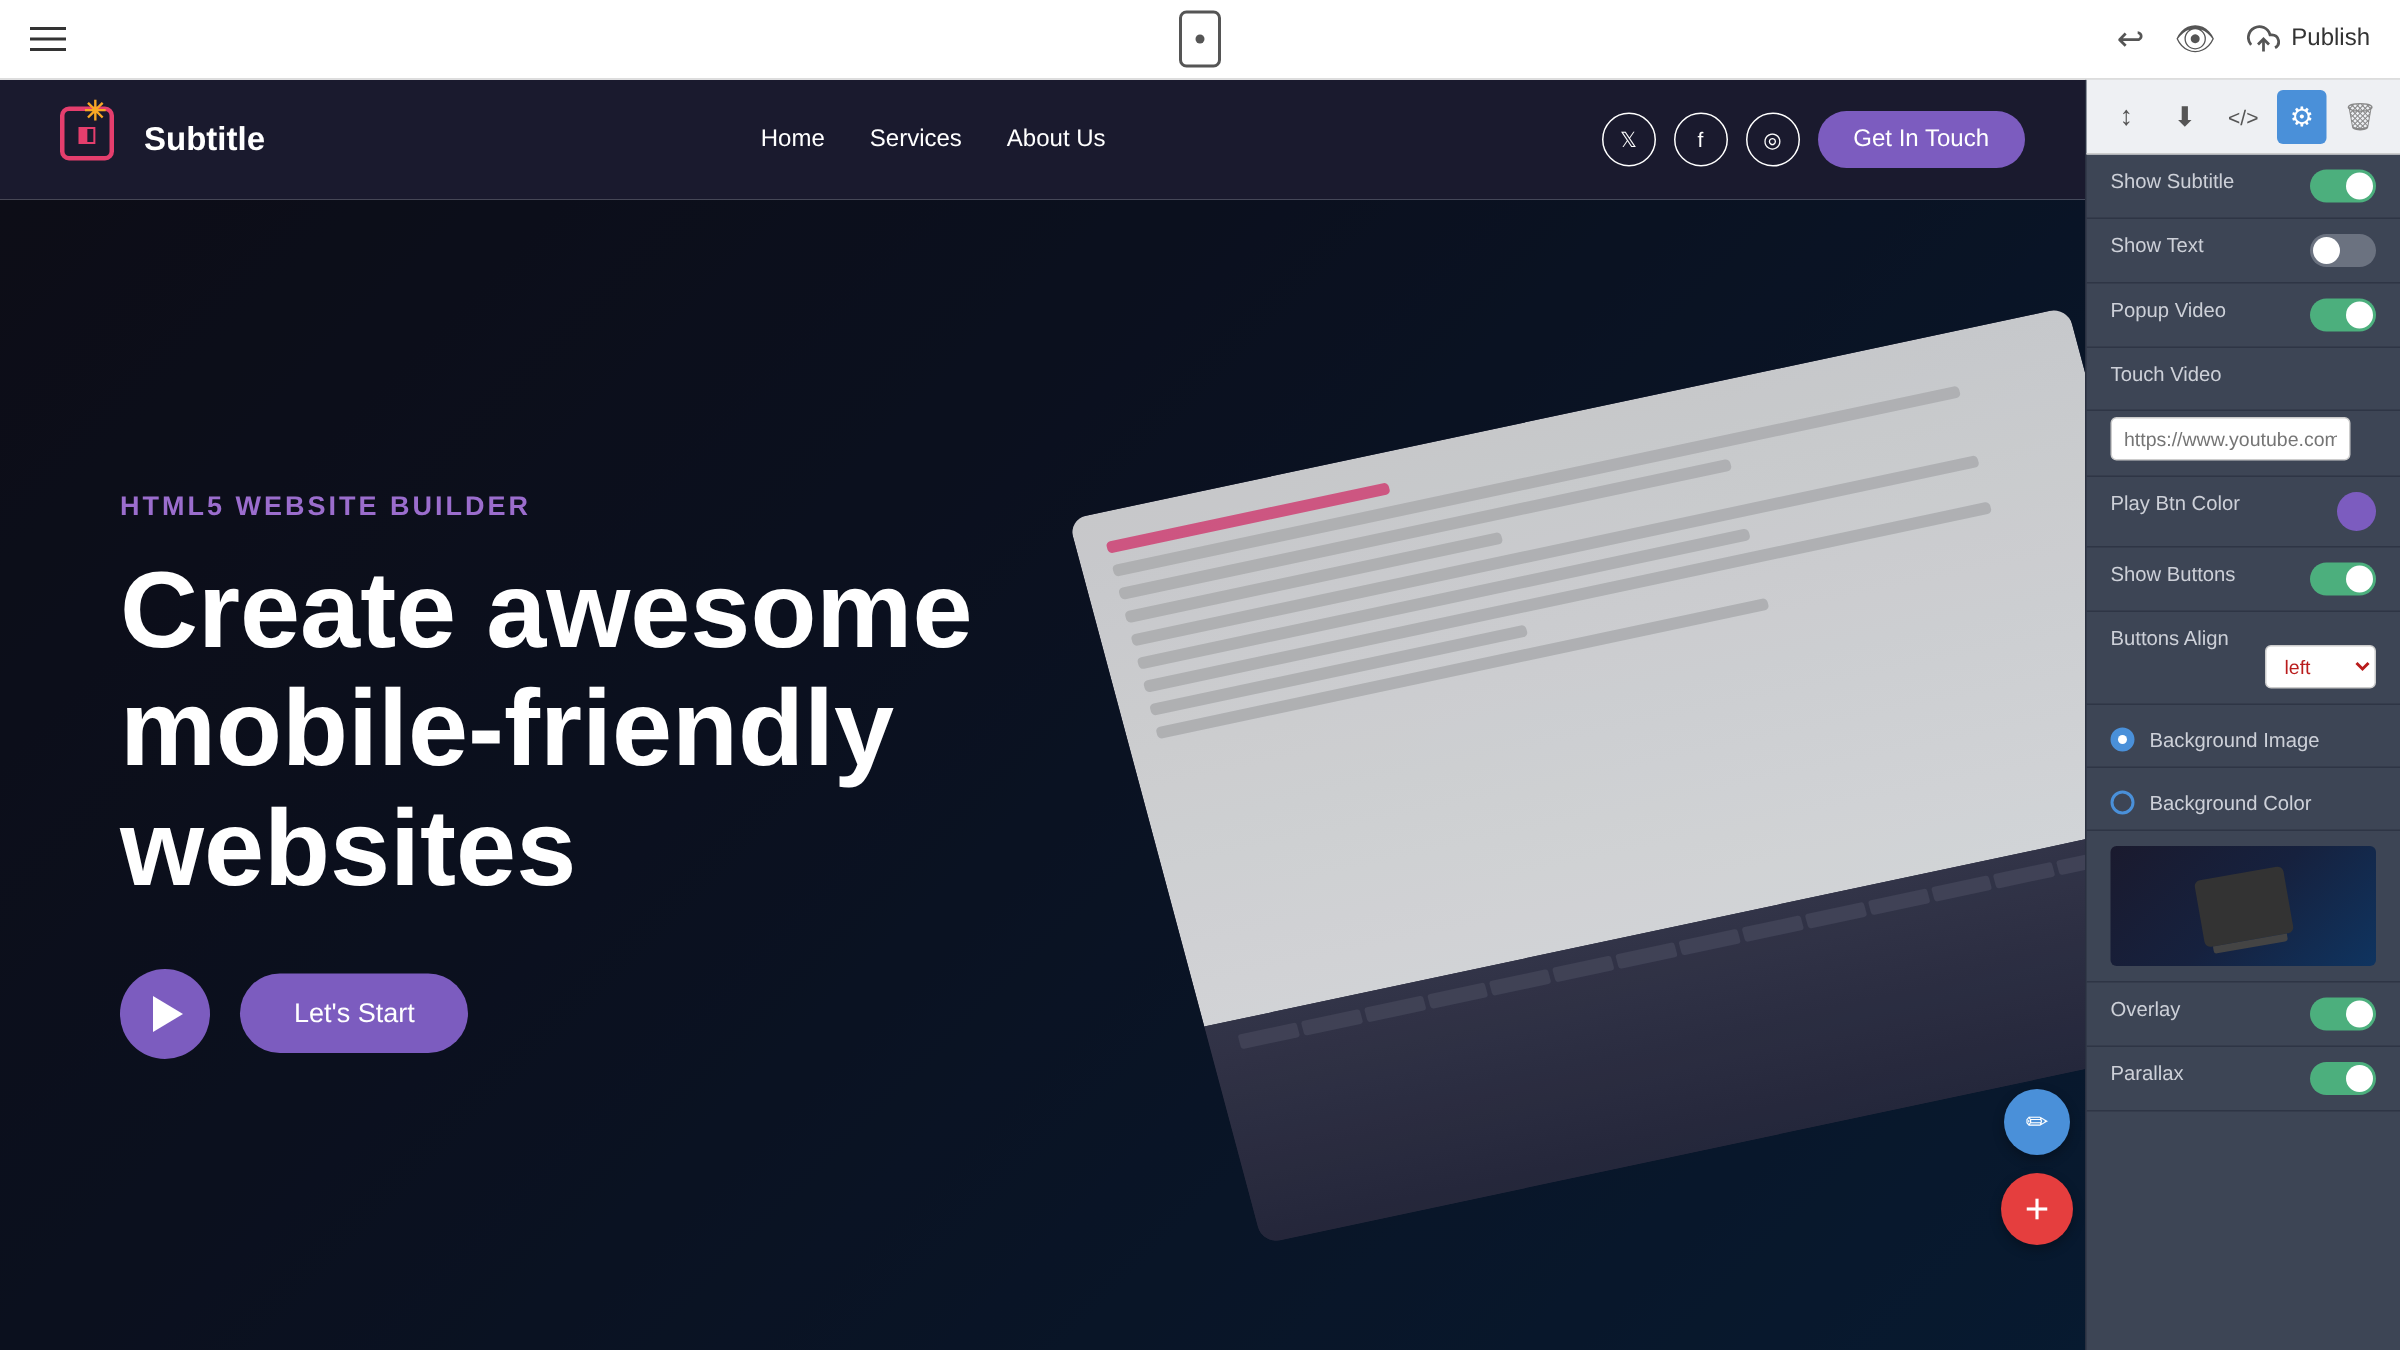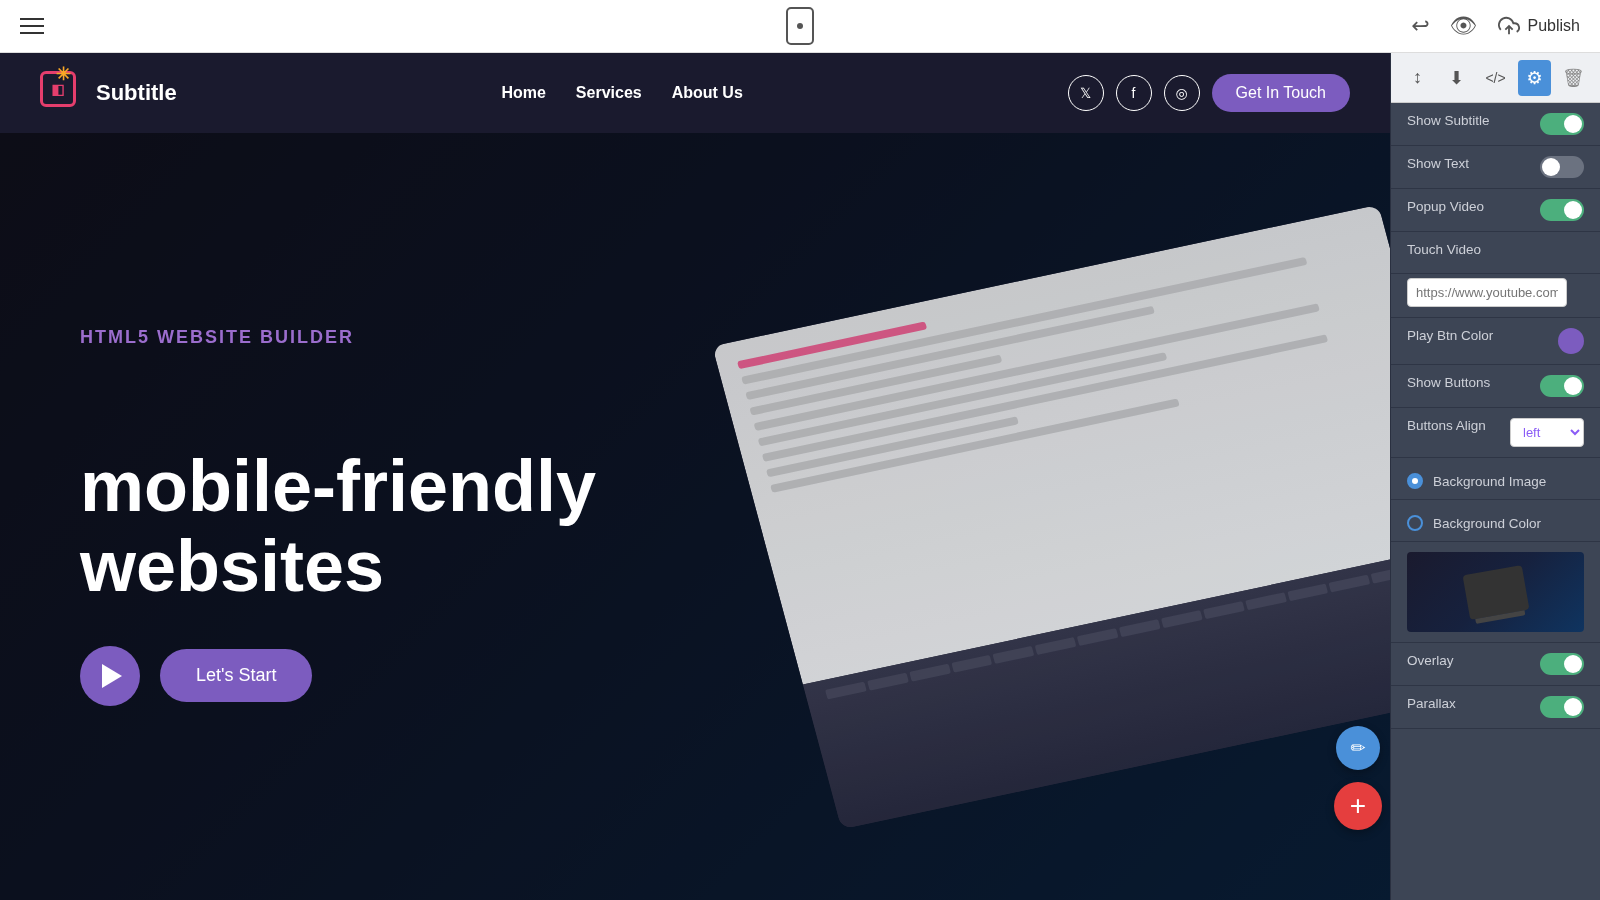--- a/index.html
+++ b/index.html
@@ -57,21 +57,21 @@
     .site-logo { display: flex; align-items: center; gap: 12px; color: #fff; font-size: 22px; font-weight: 600; }
     .logo-icon { width: 44px; height: 44px; position: relative; }
     .logo-icon-inner {
       width: 36px; height: 36px;
       border: 3px solid #e53e6d;
       border-radius: 6px;
       display: flex; align-items: center; justify-content: center;
       position: relative;
     }
     .logo-sun { position: absolute; top: -8px; left: 16px; color: #f9a825; font-size: 18px; }
-    .site-nav { display: flex; align-items: center; gap: 30px; font-weight: bold; }
+    .site-nav { display: flex; align-items: center; gap: 30px; }
     .site-nav a { color: #fff; text-decoration: none; font-size: 16px; }
     .site-nav-actions { display: flex; align-items: center; gap: 12px; }
     .social-icon { width: 36px; height: 36px; border: 1.5px solid #fff; border-radius: 50%; display: flex; align-items: center; justify-content: center; color: #fff; font-size: 14px; cursor: pointer; }
     .get-in-touch-btn {
       background: #7c5cbf;
       color: #fff;
       padding: 10px 24px;
       border-radius: 30px;
       font-size: 16px;
       font-weight: 500;
@@ -275,23 +275,24 @@
       flex-shrink: 0;
     }
 
     
     .panel-select {
       background: #fff;
       border: 1px solid #ccc;
       border-radius: 4px;
       padding: 5px 8px;
       font-size: 13px;
-      color: #8b5cf6;
+      color: #b91c1c;
       cursor: pointer;
       width: 74px;
+      margin-top: 12px;
     }
 
     
     .radio-row {
       display: flex;
       align-items: flex-end;
       gap: 10px;
       padding: 10px 16px;
       border-bottom: 1px solid #2e3545;
       min-height: 42px;
@@ -470,21 +471,21 @@
               <div class="key"></div>
                 <div class="key"></div>
             </div>
           </div>
         </div>
       </div>
 
       <div class="hero-content">
         <div class="hero-subtitle">HTML5 WEBSITE BUILDER</div>
         <h1 class="hero-title">
-          <br>
+          <span>Create awesome</span><br>
           <span>mobile-friendly websites</span>
         </h1>
         <div class="hero-buttons">
           <button class="play-btn"></button>
           <button class="lets-start-btn">Let's Start</button>
         </div>
       </div>
     </section>
   </div>
 

